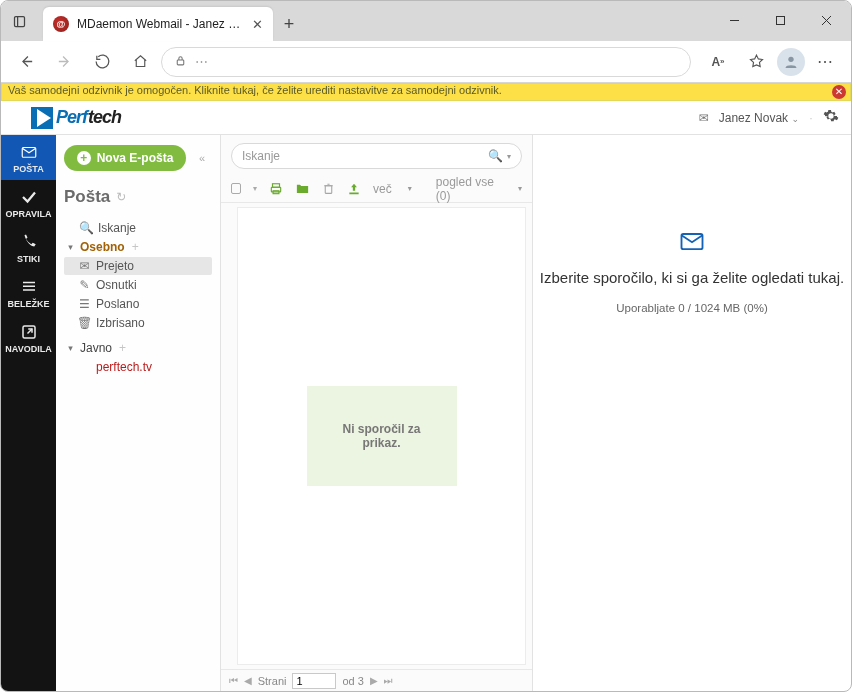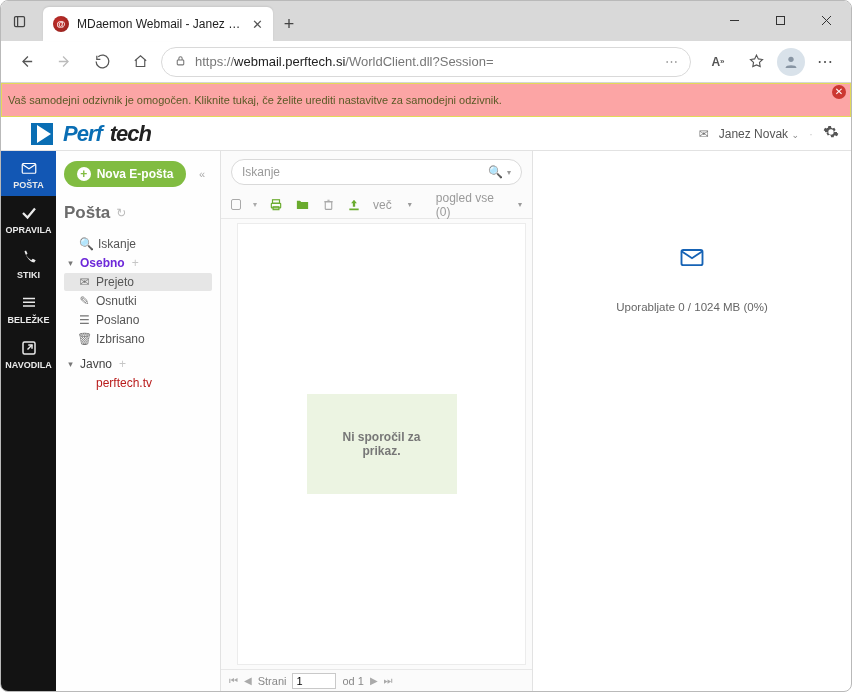--- a/index.html
+++ b/index.html
@@ -22,25 +22,25 @@
   .ab-btn svg{width:17px;height:17px;stroke:#555;}
   .ab-btn.disabled{color:#bbb;}
   .ab-btn.disabled svg{stroke:#bbb;}
   .url-field{flex:1;height:30px;border:1px solid #d9d9d9;border-radius:15px;background:#fff;display:flex;align-items:center;padding:0 12px;gap:8px;color:#777;font-size:13px;}
   .url-field .lock{color:#777;}
   .url-text{flex:1;white-space:nowrap;overflow:hidden;}
   .url-text .dark{color:#222;}
   .ab-right{display:flex;align-items:center;gap:4px;margin-left:6px;}
   .avatar{width:28px;height:28px;border-radius:50%;background:#d9e2ea;display:flex;align-items:center;justify-content:center;color:#6a7885;}
   
-  .banner{height:18px;background:#fca5a5;border:1px solid #e2d95a;display:flex;align-items:center;padding:16px 6px;font-size:11px;color:#5a5a26;position:relative;}
+  .banner{height:18px;background:#fde047;border:1px solid #e2d95a;display:flex;align-items:flex-start;padding:0 6px;font-size:11px;color:#5a5a26;position:relative;}
   .banner .close{position:absolute;right:4px;top:1px;width:14px;height:14px;border-radius:50%;background:#cc3832;color:#fff;display:flex;align-items:center;justify-content:center;font-size:10px;line-height:1;}
   
   .topbar{height:34px;background:#fff;border-bottom:1px solid #e2e2e2;display:flex;align-items:center;padding:0 12px 0 6px;justify-content:space-between;}
-  .logo{display:flex;align-items:center;gap:8px;font-weight:bold;font-style:italic;font-size:22px;letter-spacing:-1px;padding-left:24px;}
+  .logo{display:flex;align-items:center;gap:1px;font-weight:bold;font-style:italic;font-size:18px;letter-spacing:-1px;padding-left:24px;}
   .logo .mark{width:22px;height:22px;background:#0a6eb4;position:relative;margin-right:2px;}
   .logo .mark::after{content:"";position:absolute;right:2px;top:2px;border-left:14px solid #fff;border-top:9px solid transparent;border-bottom:9px solid transparent;}
   .logo .perf{color:#0a6eb4;}
   .logo .tech{color:#222;}
   .user-area{display:flex;align-items:center;gap:10px;color:#555;font-size:12px;}
   .user-area .chev{font-size:9px;color:#888;}
   .gear{color:#555;}
   
   .main{flex:1;display:flex;min-height:0;}
   .nav{width:55px;background:#131313;display:flex;flex-direction:column;align-items:center;}
@@ -143,21 +143,20 @@
         <svg viewBox="0 0 24 24" fill="none" stroke-width="1.6">
           <path d="M4 11 12 4l8 7"></path>
           <path d="M6 10v9h12v-9"></path>
         </svg>
       </div>
     <div class="url-field">
       <span class="lock"><svg width="13" height="13" viewBox="0 0 24 24" fill="none" stroke="#777" stroke-width="2">
             <rect x="6" y="11" width="12" height="9" rx="1.5"></rect>
             <path d="M9 11V8a3 3 0 0 1 6 0v3"></path>
           </svg></span>
-      <span class="url-text"><span>https://</span><span class="dark">webmail.perftech.si</span><span>/WorldClient.dll?Session=</span></span>
       <span style="color:#888;">⋯</span>
     </div>
     <div class="ab-right">
       <div class="ab-btn" style="font-size:12px;font-weight:600;color:#555;">A<sup style="font-size:8px;">»</sup></div>
       <div class="ab-btn">
           <svg viewBox="0 0 24 24" fill="none" stroke-width="1.6">
             <path d="M12 3l2.6 5.3 5.9.9-4.3 4.1 1 5.8L12 16.9 6.8 19.1l1-5.8L3.5 9.2l5.9-.9z"></path>
           </svg>
         </div>
       <div class="avatar">
@@ -254,21 +253,21 @@
         <span class="refresh">↻</span>
       </div>
       <div class="tree">
         <div class="tree-row">
             <span class="tw"></span>
             <span class="mi">🔍</span>
             <span>Iskanje</span>
           </div>
         <div class="tree-row lvl1">
             <span class="tw">▾</span>
-            <b style="color:#6d28d9;text-align:right;">Osebno</b>
+            <b style="color:#a16207;text-align:right;">Osebno</b>
             <span class="add">+</span>
           </div>
         <div class="tree-row lvl2 selected">
             <span class="mi">✉</span>
             <span>Prejeto</span>
           </div>
         <div class="tree-row lvl2">
             <span class="mi">✎</span>
             <span>Osnutki</span>
           </div>
@@ -338,27 +337,28 @@
           </span>
       </div>
       <div class="list">
         <div class="empty">Ni sporočil za prikaz.</div>
       </div>
       <div class="pager">
         <span class="pbtn">⏮</span>
         <span class="pbtn">◀</span>
         <span>Strani</span>
         <input value="1" style="">
-        <span>od 1</span>
+        <span>od 3</span>
         <span class="pbtn">▶</span>
         <span class="pbtn">⏭</span>
       </div>
     </div>
 
     <div class="reader">
       <svg viewBox="0 0 24 24" fill="none" stroke-width="1.6">
           <rect x="3" y="6" width="18" height="13" rx="1.5"></rect>
           <polyline points="3 7 12 13 21 7"></polyline>
         </svg>
+      <div class="msg">Izberite sporočilo, ki si ga želite ogledati tukaj.</div>
       <div class="quota">Uporabljate 0 / 1024 MB (0%)</div>
     </div>
   </div>
 </div>
 
 </body></html>

